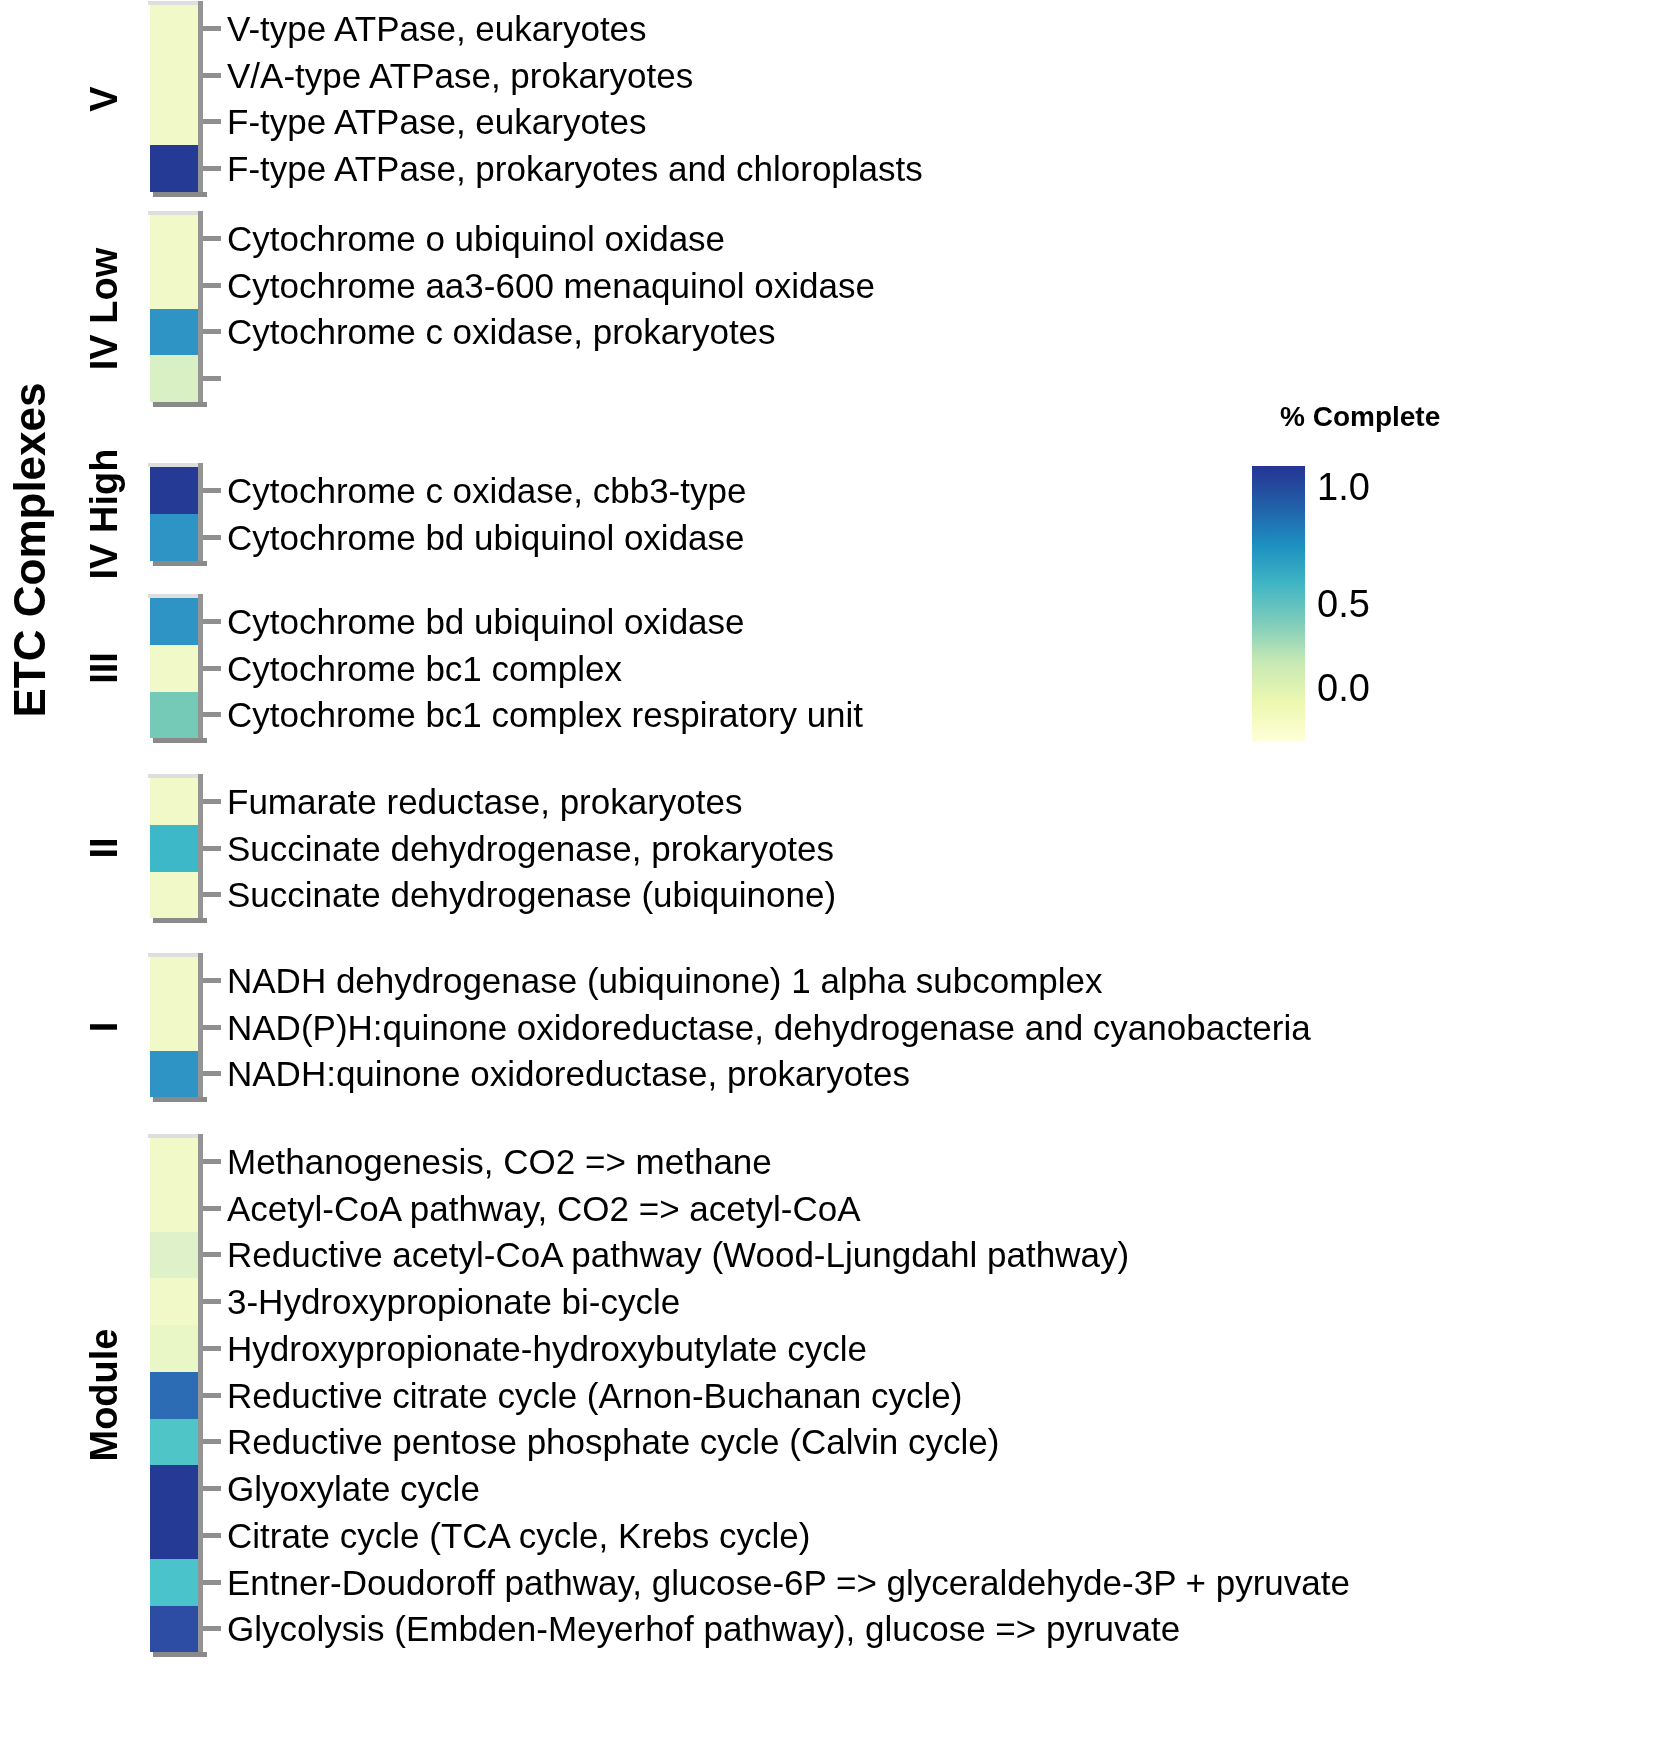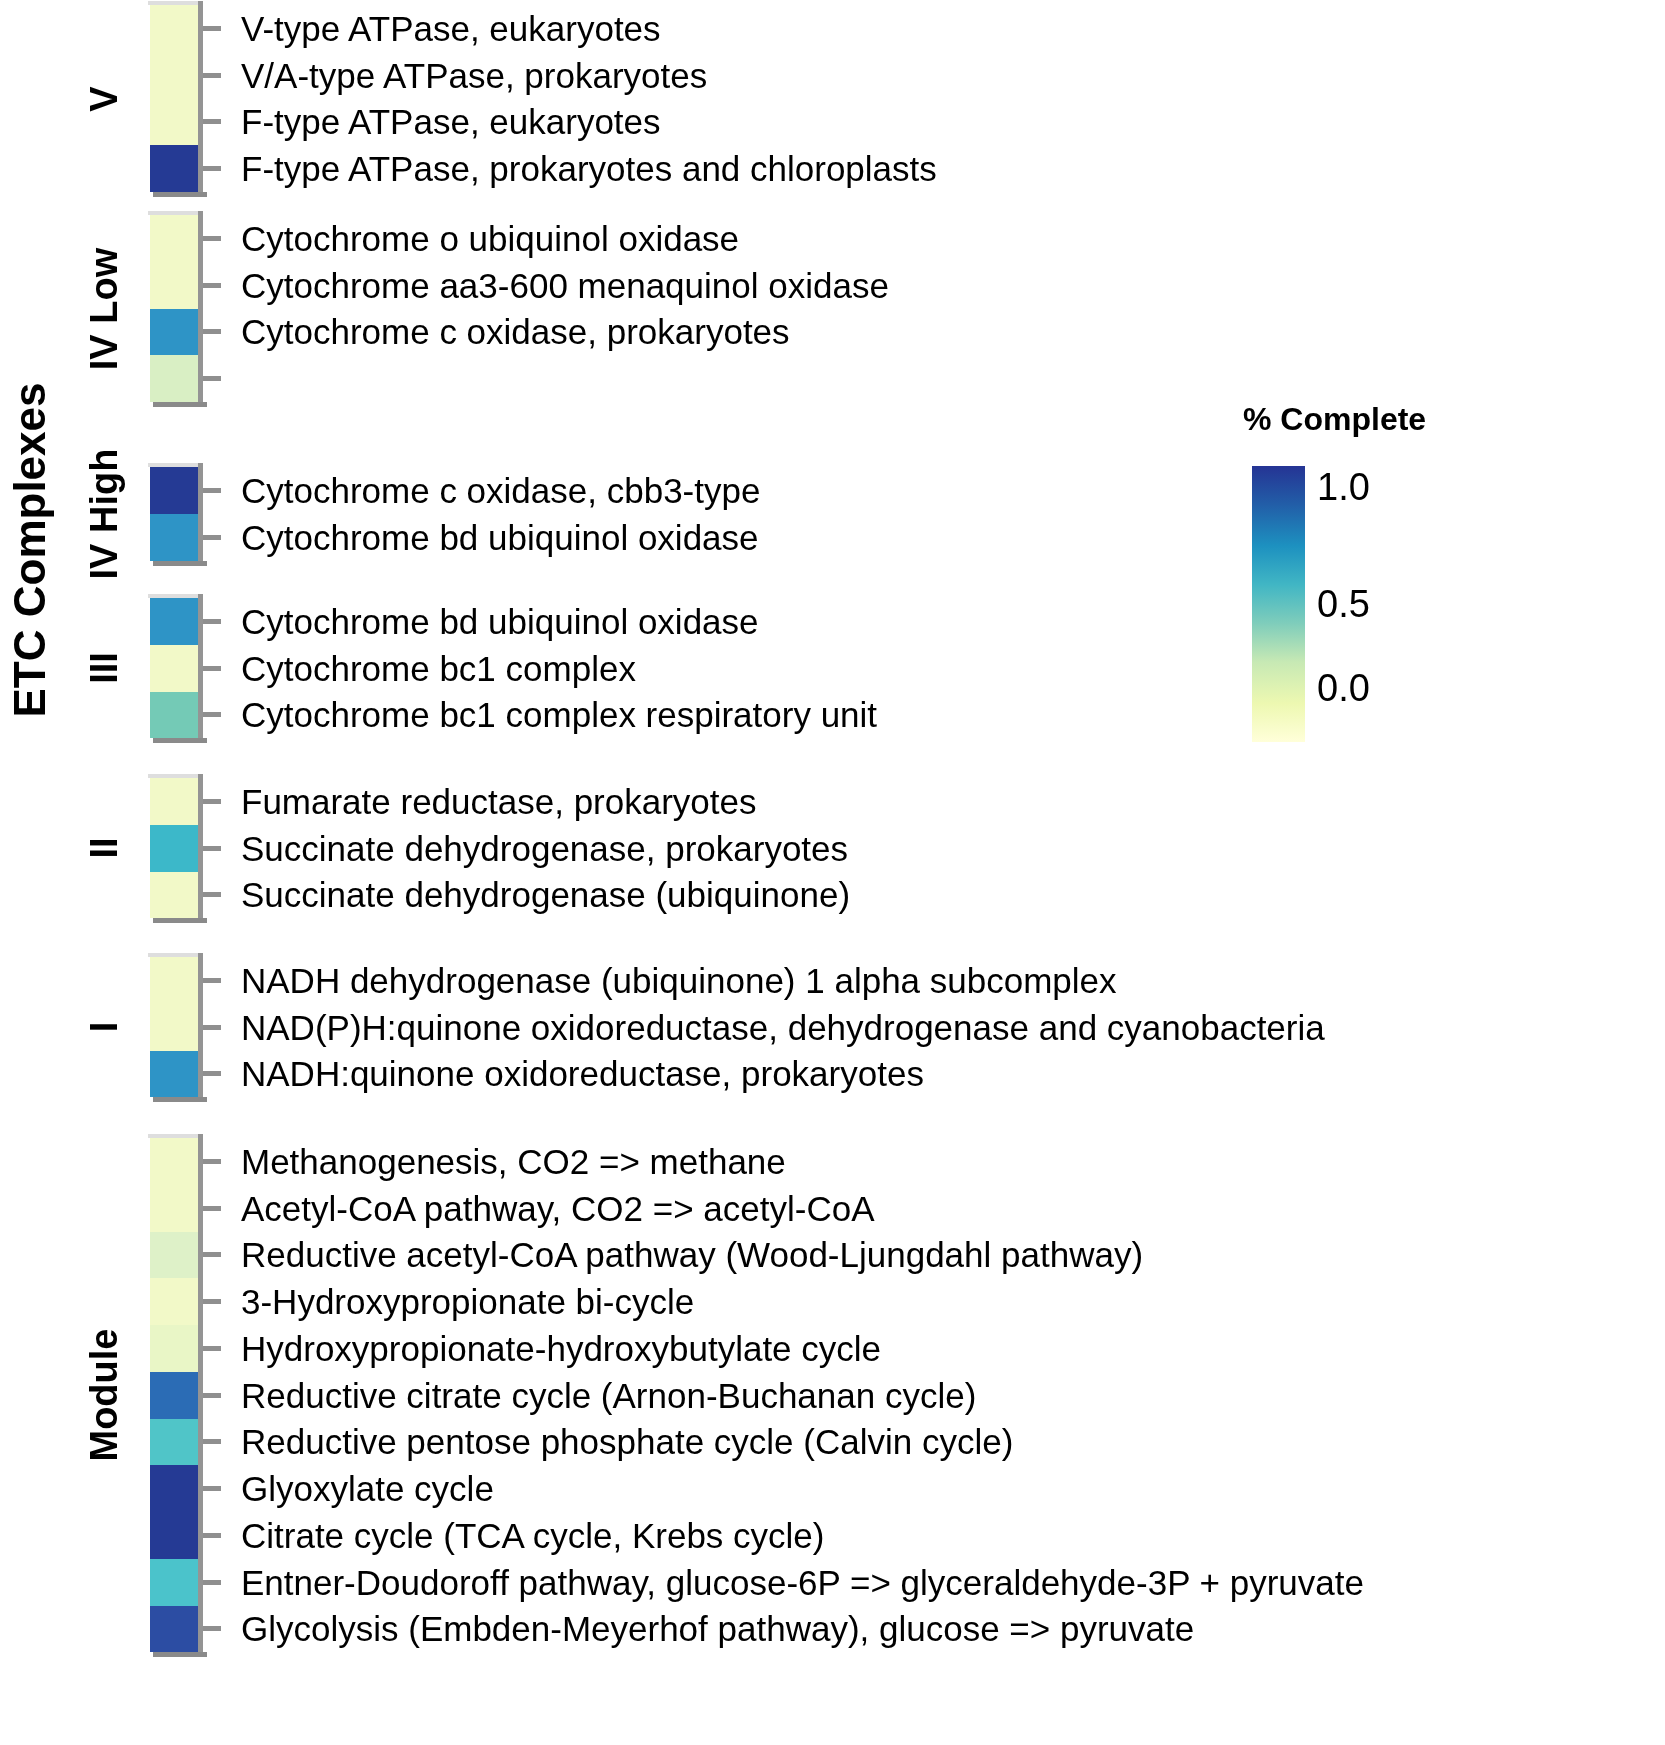--- a/index.html
+++ b/index.html
@@ -49,28 +49,28 @@
   .row{
     display:flex; align-items:center;
     height:46.75px; position:relative;
   }
   .cell{ width:48px; height:100%; flex:none; }
   .tick{
     width:18px; height:5px; flex:none;
     margin-left:5px; background:#8f8f8f;
   }
   .row-label{
-    margin-left:20px; white-space:nowrap;
+    margin-left:6px; white-space:nowrap;
     font-size:35px; line-height:1;
   }
 
   
   #legend-title{
-    position:absolute; left:1243px; top:401px;
-    font-size:32px; font-weight:bold; white-space:nowrap;
+    position:absolute; left:1280px; top:401px;
+    font-size:28px; font-weight:bold; white-space:nowrap;
   }
   #legend-bar{ position:absolute; }
   .legend-tick-label{
     position:absolute; left:1317px;
     font-size:38px; transform:translateY(-50%); white-space:nowrap;
   }
 </style>
 </head>
 <body>
 

